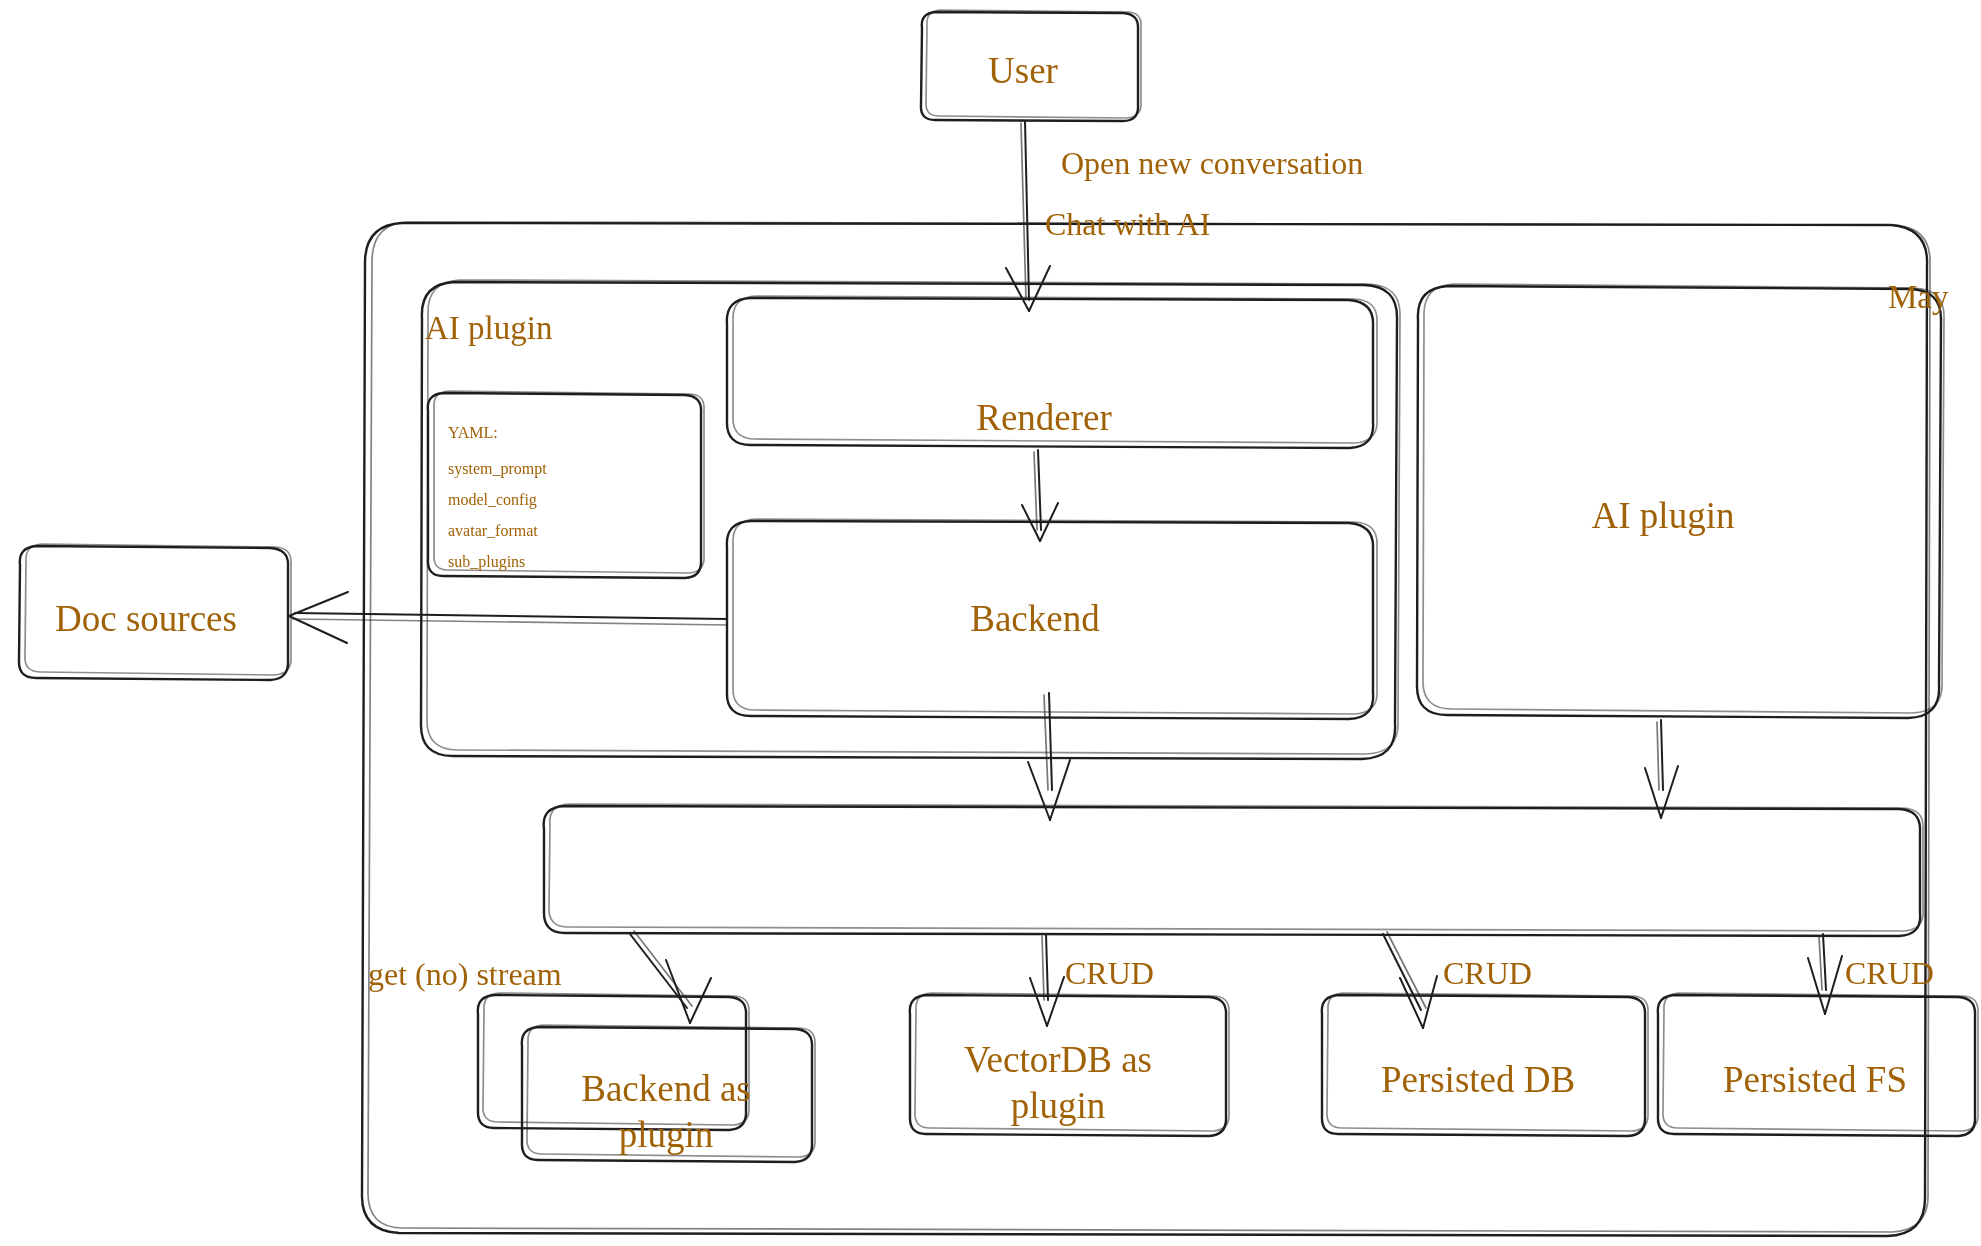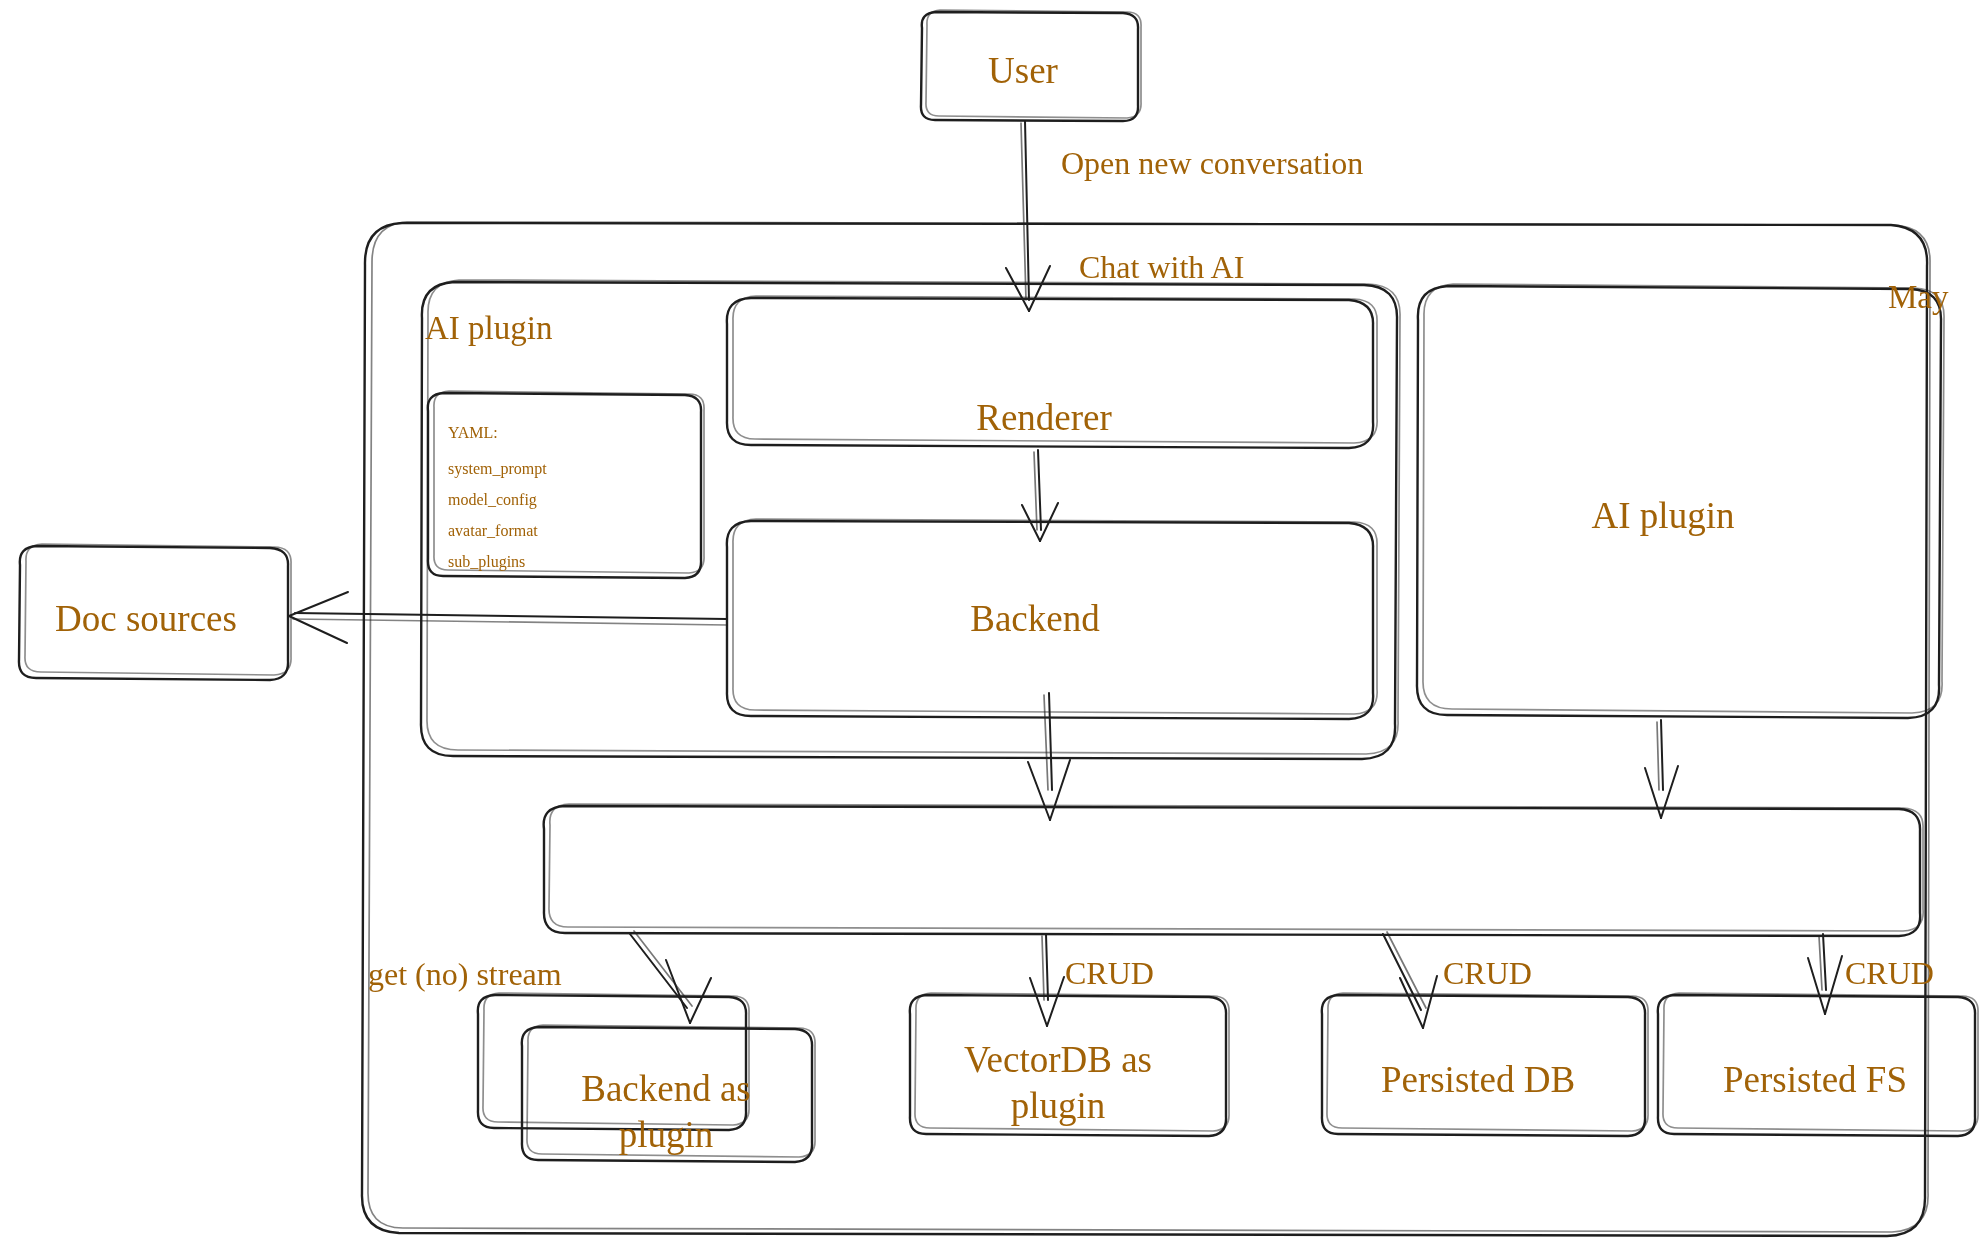--- a/index.html
+++ b/index.html
@@ -188,21 +188,21 @@
     </g>
   </svg>
 
   <div class="lbl t-node ctr" style="left:1023px; top:48px;">User</div>
 
   <div class="lbl t-group" style="left:1888px; top:277px;">May</div>
 
   <div class="lbl t-group" style="left:425px; top:308px;">AI plugin</div>
 
   <div class="lbl t-edge" style="left:1045px; top:144px;margin-left:16px;">Open new conversation</div>
-  <div class="lbl t-edge" style="left:1079px; top:205px;margin-top:43px;">Chat with AI</div>
+  <div class="lbl t-edge" style="left:1045px; top:205px;">Chat with AI</div>
 
   <div class="lbl t-node ctr" style="left:1044px; top:371px;margin-top:24px;">Renderer</div>
 
   <div class="lbl t-node ctr" style="left:1035px; top:596px;">Backend</div>
 
   <div class="lbl t-node ctr" style="left:1663px; top:493px;">AI plugin</div>
 
   <div class="lbl t-node ctr" style="left:146px; top:596px;">Doc sources</div>
 
   <div class="lbl t-yaml" style="left:448px; top:423px;">YAML:</div>

